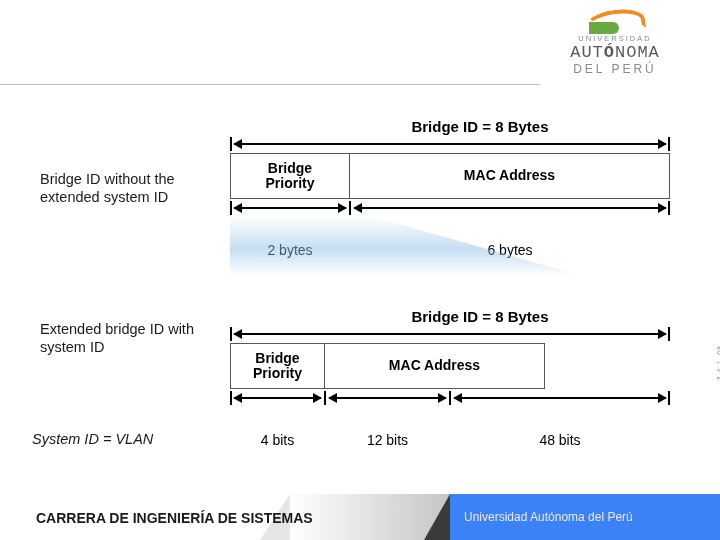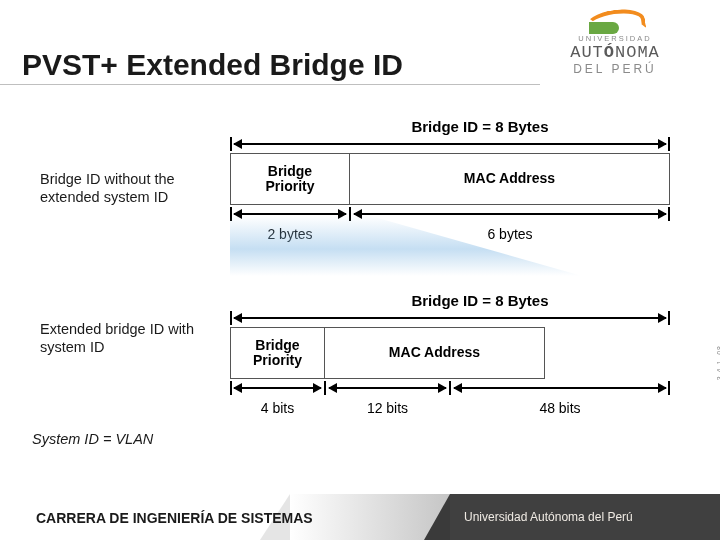--- a/index.html
+++ b/index.html
@@ -29,40 +29,40 @@
   
   .dim-label { font-size: 15px; font-weight: 700; color: #000; text-align: center; }
   .arrow-row { position: relative; height: 18px; }
   .dbl-arrow { position: absolute; height: 2px; background: #000; top: 8px; }
   .dbl-arrow::before, .dbl-arrow::after { content: ""; position: absolute; top: -4px; width: 0; height: 0; border-top: 5px solid transparent; border-bottom: 5px solid transparent; }
   .dbl-arrow::before { left: -1px; border-right: 9px solid #000; }
   .dbl-arrow::after  { right: -1px; border-left: 9px solid #000; }
   .tick { position: absolute; top: 2px; width: 2px; height: 14px; background: #000; }
 
   .box-row { display: flex; }
-  .cell { border: 1px solid #555; height: 52px; display: flex; align-items: center; justify-content: center; font-size: 14px; font-weight: 700; color: #000; text-align: center; line-height: 1.1; padding: 2px 4px; }
+  .cell { border: 1px solid #555; height: 46px; display: flex; align-items: center; justify-content: center; font-size: 14px; font-weight: 700; color: #000; text-align: center; line-height: 1.1; padding: 2px 4px; }
   .cell + .cell { border-left: none; }
 
   .sizes-row { display: flex; font-size: 14px; color: #000; margin-top: 3px; }
-  .sizes-row div { text-align: center; }
+  .sizes-row div { text-align: center; margin-top: 22px; }
 
   
   .wedge { position: absolute; top: 98px; left: 0; width: 440px; height: 60px;
     background: linear-gradient(180deg, rgba(140,190,230,0.0) 0%, rgba(140,190,230,0.5) 55%, rgba(140,190,230,0.0) 100%);
     clip-path: polygon(0 0, 32% 0, 80% 100%, 0 100%);
     pointer-events: none; }
 
   
   .lower { margin-top: 50px; }
 
   .side-note { position: absolute; right: 4px; top: 345px; font-size: 7px; color: #888; transform: rotate(-90deg); transform-origin: right top; letter-spacing: 1px; }
 
   
   .footer { position: absolute; bottom: 0; left: 0; width: 720px; height: 46px; }
-  .footer .dark { position: absolute; right: 0; top: 0; width: 270px; height: 46px; background: #404040; color: #efeae3; font-size: 12px; display: flex; align-items: center; padding-left: 14px; }
+  .footer .dark { position: absolute; right: 0; top: 0; width: 270px; height: 46px; background: #3b82f6; color: #efeae3; font-size: 12px; display: flex; align-items: center; padding-left: 14px; }
   .footer .dark::before { content: ""; position: absolute; left: -26px; top: 0; width: 0; height: 0; border-top: 0 solid transparent; border-bottom: 46px solid transparent; border-right: 26px solid #3a3a3a; transform: scaleY(-1); }
   .footer .grey { position: absolute; right: 270px; top: 0; width: 160px; height: 46px; background: linear-gradient(90deg, rgba(200,200,200,0) 0%, rgba(150,150,150,0.55) 100%); }
   .footer .grey::before { content: ""; position: absolute; left: -30px; top: 0; width: 0; height: 0; border-bottom: 46px solid rgba(150,150,150,0.25); border-left: 30px solid transparent; }
   .footer .carrer { position: absolute; left: 36px; bottom: 14px; font-size: 14px; font-weight: 700; color: #1a1a1a; }
   .footer .mini-logo { position: absolute; right: 240px; top: 8px; width: 30px; height: 30px; }
   .footer .mini-logo .ma { position: absolute; width: 26px; height: 12px; border: 2px solid #f28c1e; border-bottom-color: transparent; border-left-color: transparent; border-radius: 50% 50% 0 0; top: 4px; }
   .footer .mini-logo .mb { position: absolute; width: 12px; height: 6px; background: #6aa843; border-radius: 0 6px 6px 0; bottom: 6px; left: 2px; }
 </style>
 </head>
 <body>
@@ -74,21 +74,20 @@
         <div class="a"></div>
         <div class="b"></div>
       </div>
     <div class="uni-small">UNIVERSIDAD</div>
     <div class="uni-big">
       <span>AUT</span><span class="accent">Ó</span><span>NOMA</span>
     </div>
     <div class="uni-sub">DEL PERÚ</div>
   </div>
 
-  <div class="title">PVST+ Extended Bridge ID</div>
   <div class="title-rule"></div>
 
   <div class="desc desc2">Extended bridge ID with system ID</div>
   <div class="desc desc1">Bridge ID without the extended system ID</div>
   <div class="desc desc3">System ID = VLAN</div>
 
   <div class="side-note">3.4.1_08</div>
 
   <div class="diagram">
 

